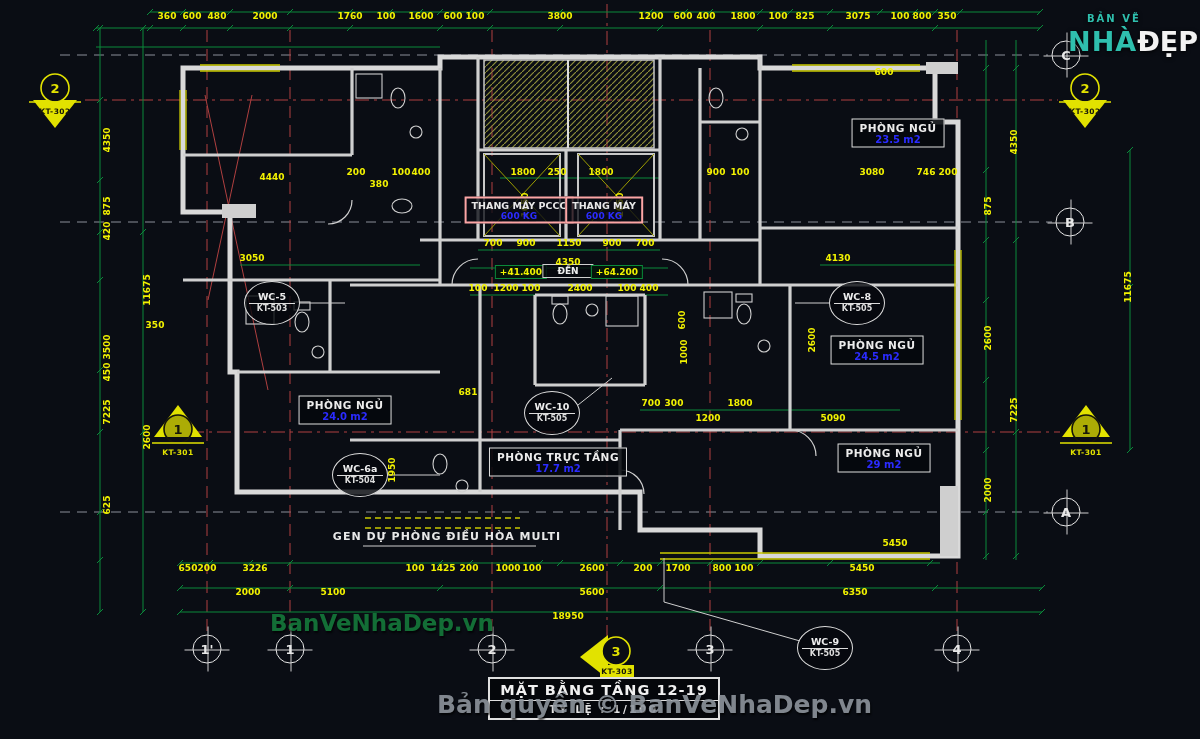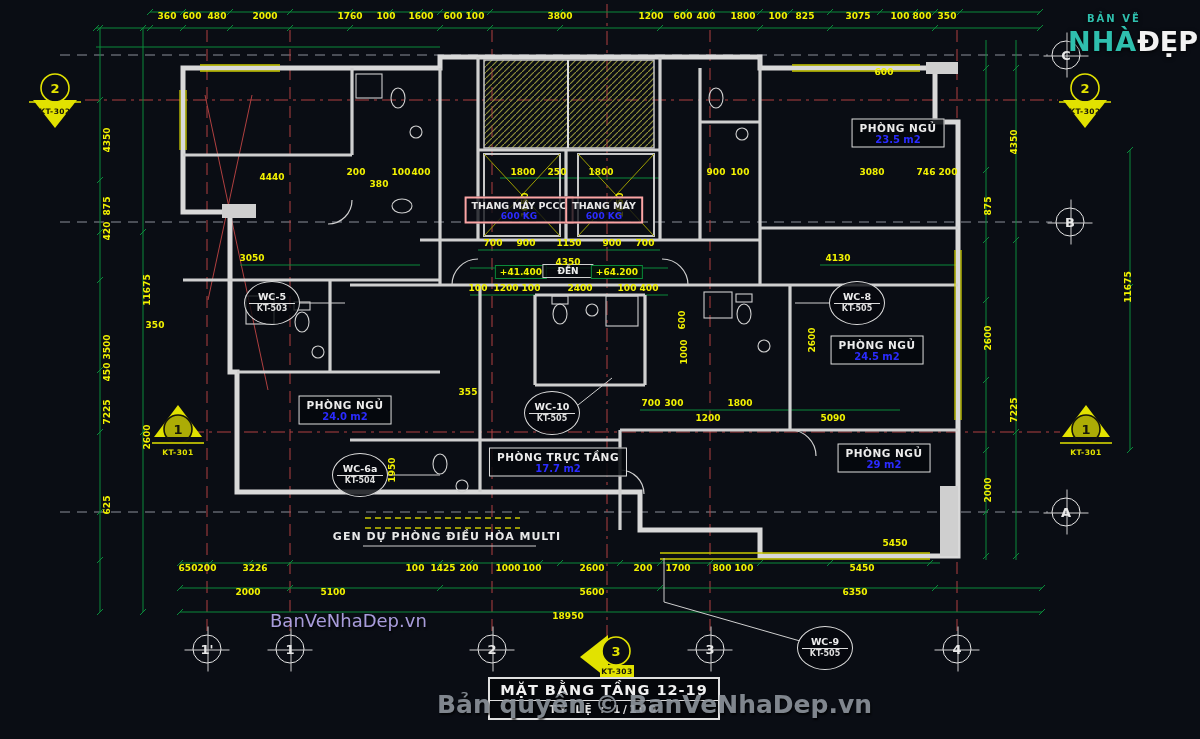--- a/index.html
+++ b/index.html
@@ -27,21 +27,21 @@
   .elev-cap{color:#2b2bff;font-size:9px;font-weight:bold;}
   .lvl{border:1px solid #0a8a3a;background:#05140a;color:#f2f200;font-size:9px;font-weight:bold;padding:1px 4px;white-space:nowrap;}
   .den{border:1px solid #cfcfcf;background:rgba(5,8,12,.8);color:#eee;font-size:9px;font-weight:bold;padding:1px 14px;}
   .gennote{color:#e8e8e8;font-size:11px;font-weight:bold;letter-spacing:1px;white-space:nowrap;}
   .marker{z-index:3;}
   .marker text{font-family:"DejaVu Sans",sans-serif;font-weight:bold;text-anchor:middle;}
   .marker .mnum{font-size:13px;fill:#e2e200;}
   .marker .mnumdark{font-size:13px;fill:#15150a;}
   .marker .mcode{font-size:7.5px;fill:#e2e200;letter-spacing:.5px;}
   .marker .mcodedark{font-size:7.5px;fill:#15150a;letter-spacing:.5px;}
-  .wm-center{position:absolute;z-index:4;color:#c4b5fd;font-size:18px;font-weight:normal;opacity:.85;
+  .wm-center{position:absolute;z-index:4;color:#15803d;font-size:23px;font-weight:bold;opacity:.85;
              text-shadow:1px 2px 2px rgba(0,0,0,.8);white-space:nowrap;}
   .wm-bottom{position:absolute;z-index:5;color:#8d949c;font-size:25px;font-weight:bold;opacity:.9;
              text-shadow:1px 2px 2px rgba(0,0,0,.8);white-space:nowrap;}
   .titleblock{position:absolute;z-index:4;width:228px;border:2px solid #e0e0e0;background:rgba(0,0,0,.45);text-align:center;}
   .tb-title{color:#f0f0f0;font-size:14.5px;font-weight:bold;letter-spacing:1px;padding:3px 2px 2px;border-bottom:1px solid #e0e0e0;white-space:nowrap;}
   .tb-scale{color:#e8e8e8;font-size:10.5px;font-weight:bold;letter-spacing:2.5px;padding:2px 0 3px;}
   .logo{position:absolute;right:3px;top:13px;z-index:6;width:128px;text-align:center;filter:drop-shadow(0 1px 2px rgba(0,0,0,.9));}
   .logo-top{color:#2fbfae;font-size:10px;font-weight:bold;letter-spacing:2px;text-align:left;padding-left:18px;}
   .logo-row{display:flex;align-items:center;justify-content:center;margin-top:-2px;}
   .logo-nha{color:#2fbfae;font-size:27px;font-weight:bold;letter-spacing:1px;}
@@ -234,21 +234,21 @@
       <div class="dim c" style="left: 833px; top: 418px;">5090</div>
       <div class="dim c" style="left: 895px; top: 543px;">5450</div>
       <div class="dim c" style="left: 740px; top: 403px;">1800</div>
       <div class="dim c" style="left: 651px; top: 403px;">700</div>
       <div class="dim c" style="left: 674px; top: 403px;">300</div>
       <div class="dim c" style="left: 708px; top: 418px;">1200</div>
       <div class="dim c vert" style="left: 812px; top: 340px;">2600</div>
       <div class="dim c vert" style="left: 682px; top: 320px;">600</div>
       <div class="dim c vert" style="left: 684px; top: 352px;">1000</div>
       <div class="dim c vert" style="left: 392px; top: 470px;">1950</div>
-      <div class="dim c" style="left: 468px; top: 392px;">355</div>
+      <div class="dim c" style="left: 468px; top: 392px;">681</div>
       <div class="dim c" style="left: 188px; top: 568px;">650</div>
       <div class="dim c" style="left: 207px; top: 568px;">200</div>
       <div class="dim c" style="left: 255px; top: 568px;">3226</div>
       <div class="dim c" style="left: 415px; top: 568px;">100</div>
       <div class="dim c" style="left: 443px; top: 568px;">1425</div>
       <div class="dim c" style="left: 469px; top: 568px;">200</div>
       <div class="dim c" style="left: 508px; top: 568px;">1000</div>
       <div class="dim c" style="left: 532px; top: 568px;">100</div>
       <div class="dim c" style="left: 592px; top: 568px;">2600</div>
       <div class="dim c" style="left: 643px; top: 568px;">200</div>

